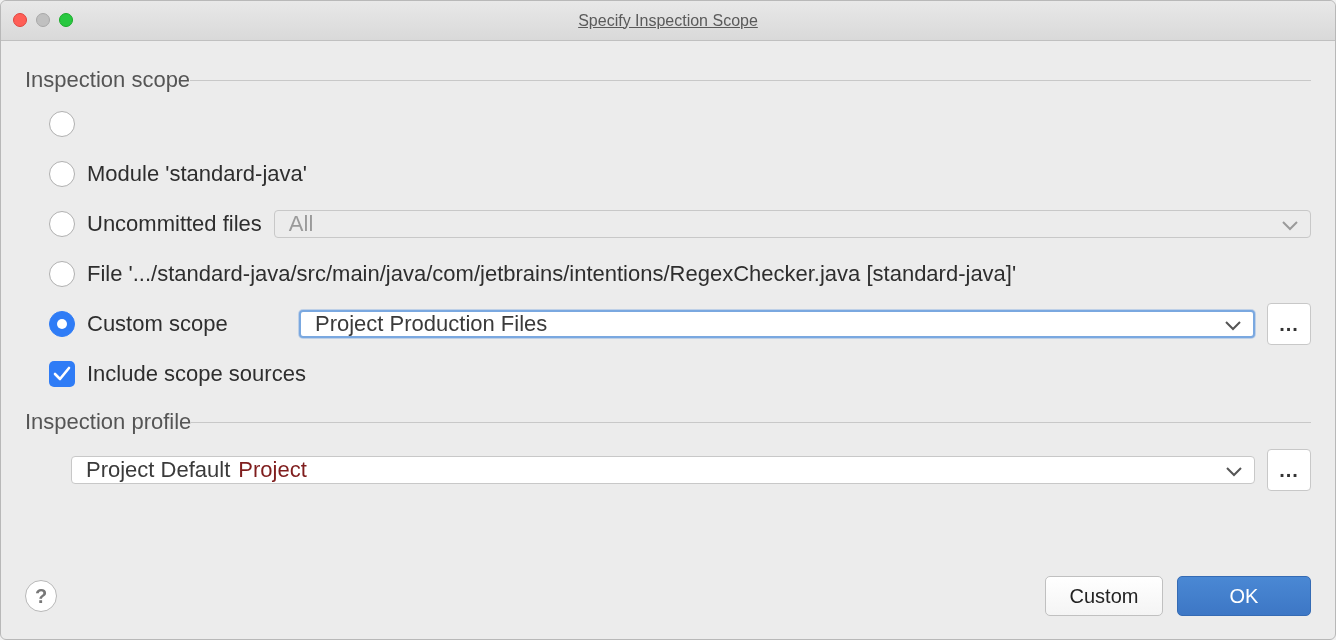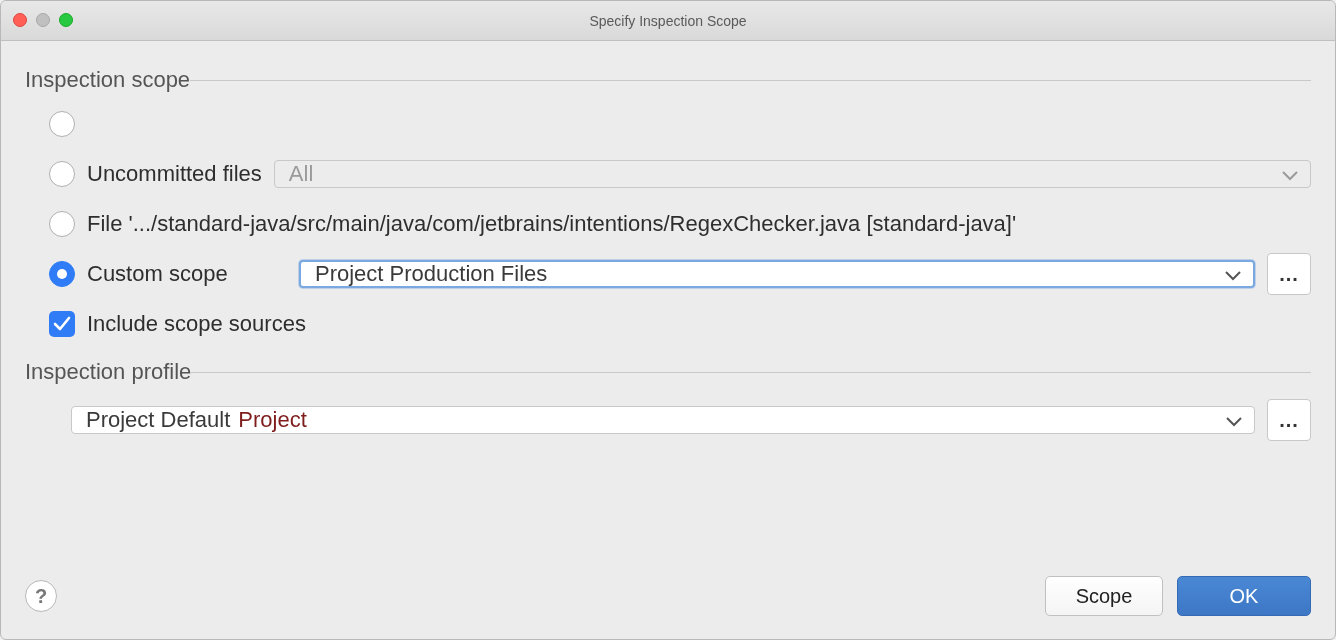--- a/index.html
+++ b/index.html
@@ -40,21 +40,22 @@
   }
   .traffic-dot {
     width: 14px; height: 14px;
     border-radius: 50%;
   }
   .tl-close { background: #ff5f57; border: 0.5px solid #e0443e; }
   .tl-min   { background: #c0c0c0; border: 0.5px solid #a8a8a8; }
   .tl-max   { background: #28c840; border: 0.5px solid #1aab29; }
   .titlebar-title {
     color: #5a5a5a;
-    font-size: 14px;
+    font-size: 16px;
+    text-decoration: underline;
   }
   .content {
     flex: 1;
     padding: 18px 24px 0 24px;
     font-size: 22px;
     color: #3a3a3a;
   }
   .section-heading {
     display: flex;
     align-items: center;
@@ -230,20 +231,24 @@
       <span class="section-label">Inspection scope</span>
       <div class="line"></div>
     </div>
 
     <div class="options">
 
       <div class="row">
         <div class="radio"></div>
       </div>
 
+      <div class="row">
+        <div class="radio"></div>
+        <div class="row-label">Module 'standard-java'</div>
+      </div>
 
       <div class="row">
         <div class="radio"></div>
         <div class="row-label">Uncommitted files</div>
         <div class="select disabled">
           <span>All</span>
           <span class="arrow">
             <svg viewBox="0 0 16 10">
                 <path d="M1 1 L8 8 L15 1" stroke="#9a9a9a" stroke-width="2" fill="none"></path>
               </svg>
@@ -297,16 +302,16 @@
         </span>
       </div>
       <div class="more-btn">...</div>
     </div>
 
   </div>
 
   <div class="footer">
     <div class="help-btn">?</div>
     <div class="spacer"></div>
-    <div class="btn">Scope</div>
+    <div class="btn">Custom</div>
     <div class="btn primary">OK</div>
   </div>
 </div>
 
 </body></html>

